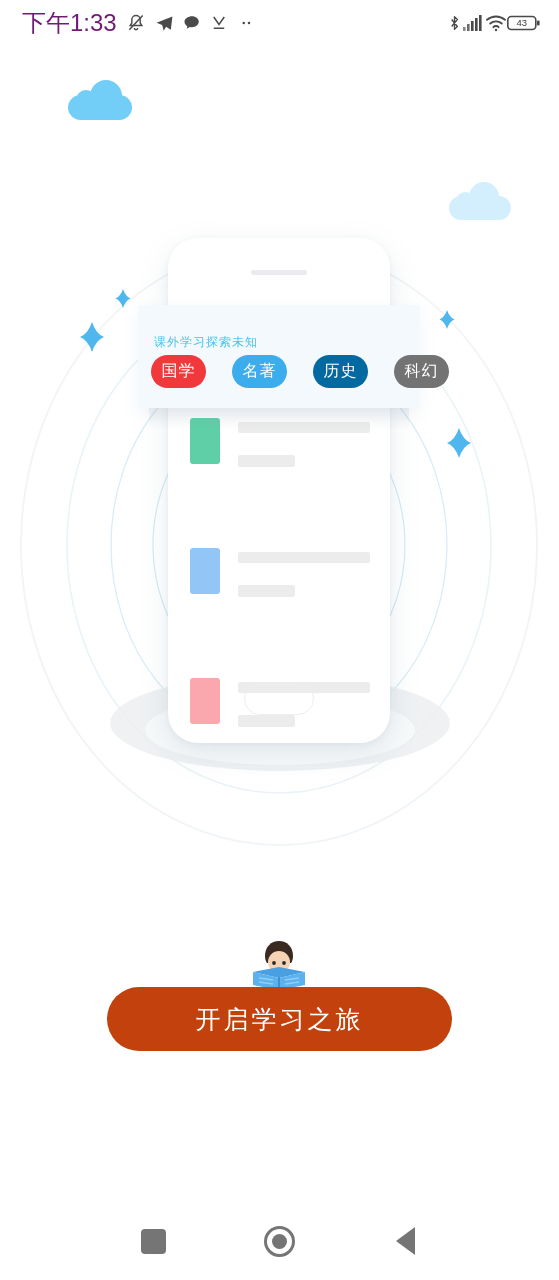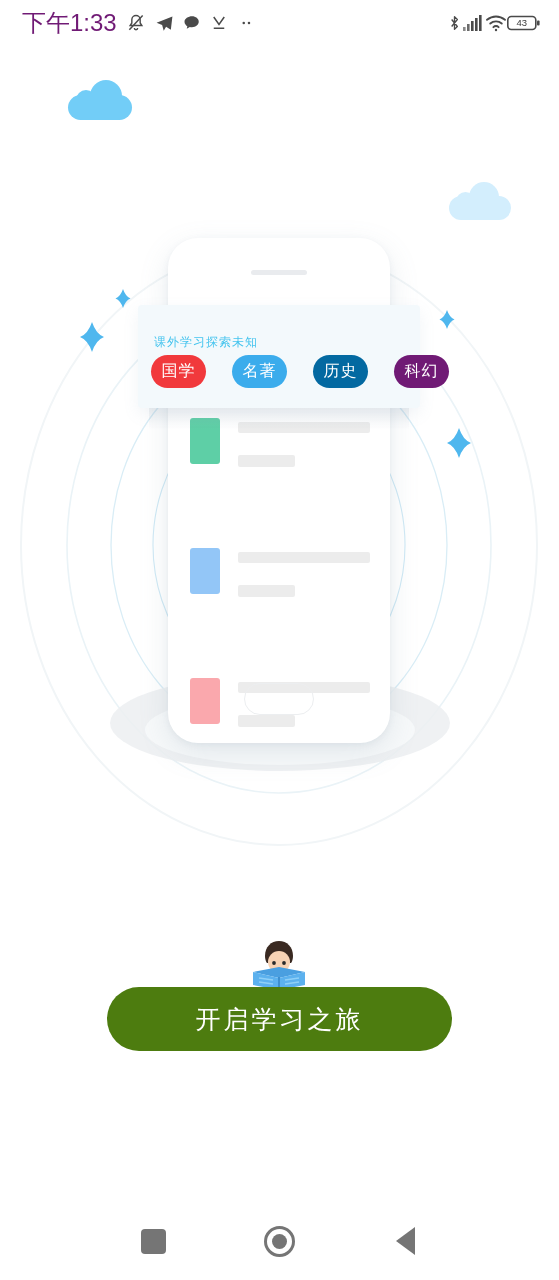--- a/index.html
+++ b/index.html
@@ -89,21 +89,21 @@
     position:absolute; left:149px; top:258px; width:260px; height:22px;
     background:linear-gradient(to bottom, rgba(150,165,180,.16), rgba(150,165,180,0));
   }
 
   
   .mascot { position:absolute; left:249px; top:936px; width:60px; height:54px; }
 
   
   .cta {
     position:absolute; left:107px; top:987px; width:345px; height:64px;
-    background:#4d7c0f; border:none; border-radius:32px;
+    background:#c2410c; border:none; border-radius:32px;
     color:#ffffff; font-size:25px; letter-spacing:3px;
     font-family:"Liberation Sans","DejaVu Sans",sans-serif;
     cursor:pointer;
   }
 
   
   .navbar {
     position:absolute; left:0; bottom:0; width:559px; height:78px;
     display:flex; align-items:center; justify-content:space-around;
     padding:0 90px;
@@ -230,21 +230,21 @@
       <div class="card-tags">
         <div class="tag" style="background:#f1393c">
           <span>国学</span>
         </div>
         <div class="tag" style="background:#3bacec">
           <span>名著</span>
         </div>
         <div class="tag" style="background:#0369a1">
           <span>历史</span>
         </div>
-        <div class="tag" style="background:#701a75">
+        <div class="tag" style="background:#737373">
           <span>科幻</span>
         </div>
       </div>
     </div>
   </div>
 
   <svg class="mascot" viewBox="0 0 60 54">
     <path d="M16 20c0-9 6-15 14-15s14 6 14 15c0 3-1 6-2 7H18c-1-1-2-4-2-7z" fill="#3a2a22"></path>
     <ellipse cx="30" cy="26" rx="11" ry="11" fill="#f7d3b5"></ellipse>
     <path d="M18 20c1-8 6-13 12-13s11 5 12 13c-3-4-7-6-12-6s-9 2-12 6z" fill="#3a2a22"></path>

